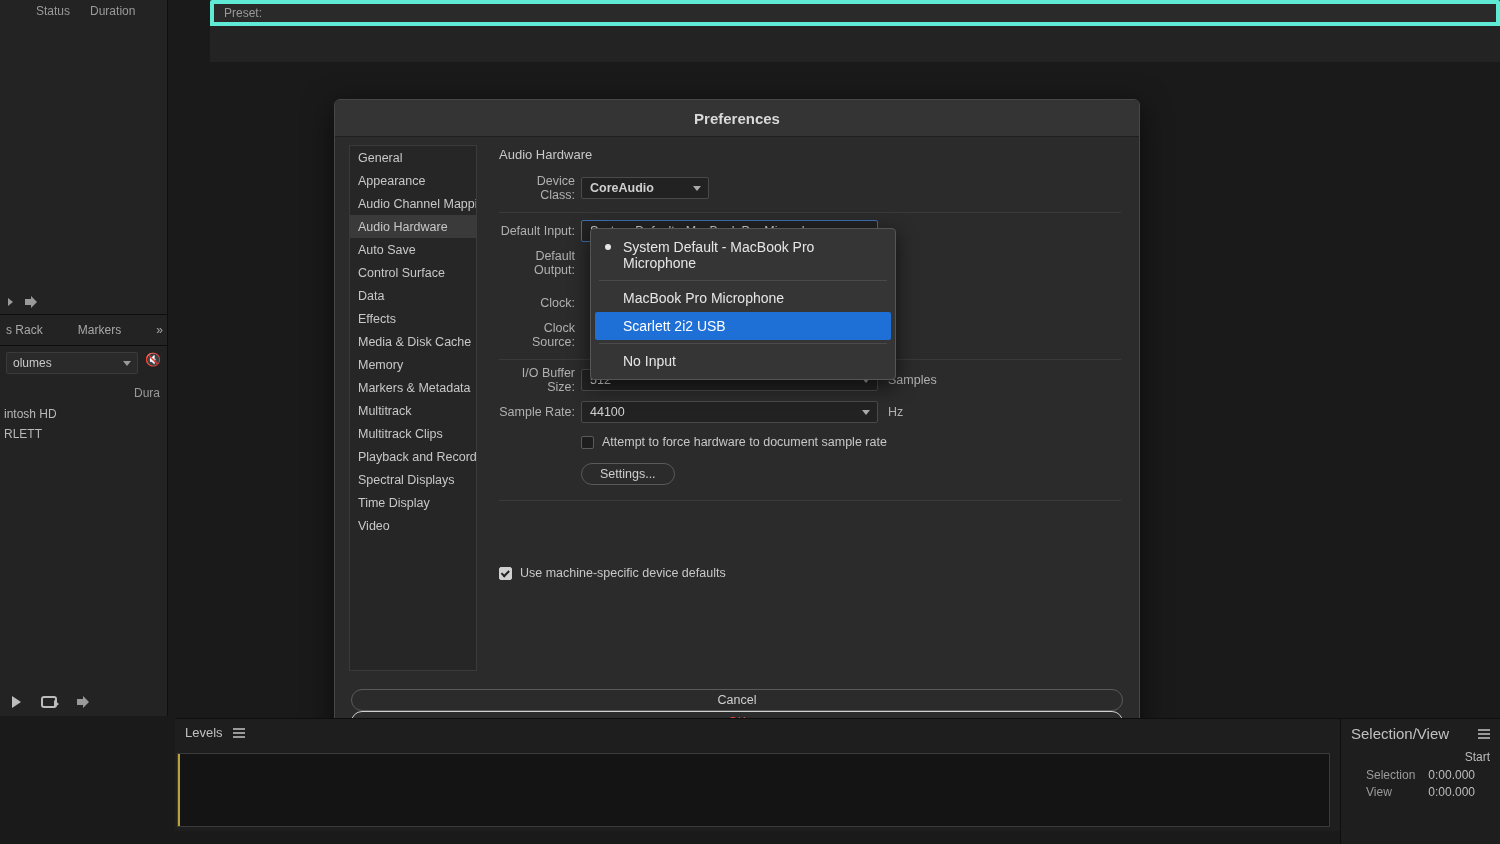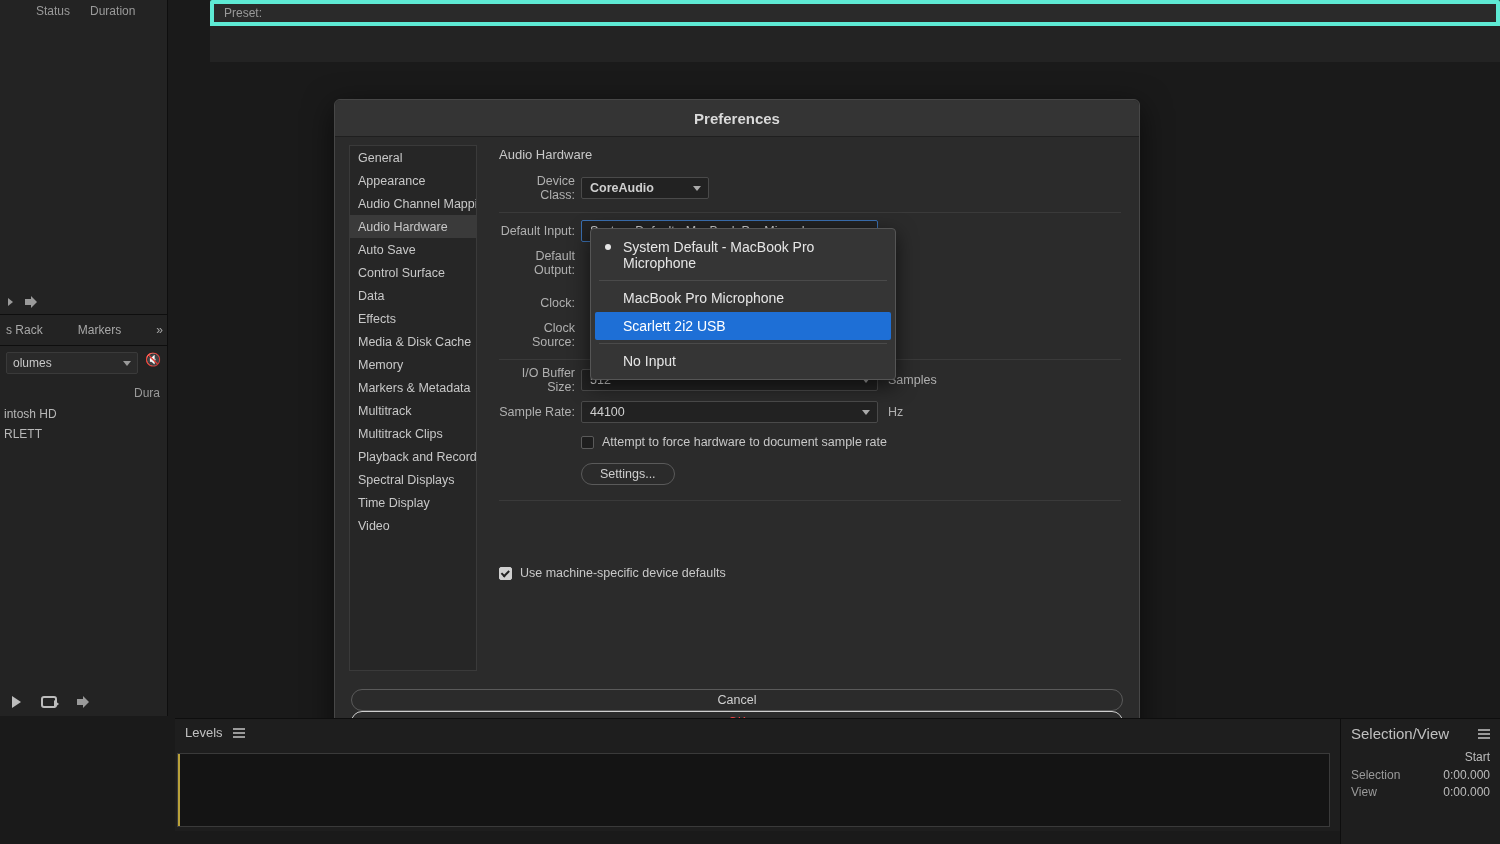--- a/index.html
+++ b/index.html
@@ -73,21 +73,21 @@
 
   
   .levels{position:absolute;left:175px;right:0;top:718px;height:113px;border-top:1px solid #0e0e0e;background:#1e1e1e;}
   .levels-hdr{display:flex;align-items:center;gap:10px;padding:6px 10px;color:#c0c0c0;font-size:13px;}
   .ham{display:inline-block;width:12px;height:10px;background:linear-gradient(#9a9a9a,#9a9a9a) 0 0/12px 2px no-repeat,linear-gradient(#9a9a9a,#9a9a9a) 0 4px/12px 2px no-repeat,linear-gradient(#9a9a9a,#9a9a9a) 0 8px/12px 2px no-repeat;}
   .meter{position:absolute;left:2px;right:170px;top:34px;bottom:4px;border:1px solid #3a3a3a;background:#141414;}
   .needle{position:absolute;left:0;top:0;bottom:0;width:2px;background:#b9a13a;}
 
   .selview{position:absolute;right:0;top:718px;width:160px;height:126px;border-top:1px solid #0e0e0e;border-left:1px solid #0e0e0e;background:#1e1e1e;padding:6px 10px;color:#c0c0c0;font-size:12px;}
   .selview .hdr{display:flex;justify-content:space-between;align-items:center;margin-bottom:8px;font-size:15px;}
-  .svrow{display:flex;justify-content:space-between;margin:3px 0;color:#9a9a9a;}
+  .svrow{display:flex;justify-content:space-between;margin:3px 15px;color:#9a9a9a;}
   .svrow .v{color:#bcbcbc;}
   .svhdr{text-align:right;color:#bcbcbc;margin-bottom:4px;}
 </style>
 </head>
 <body>
 
 <div class="bg-left-panel">
   <div class="bg-left-header">
     <span>Status</span>
     <span>Duration</span>

